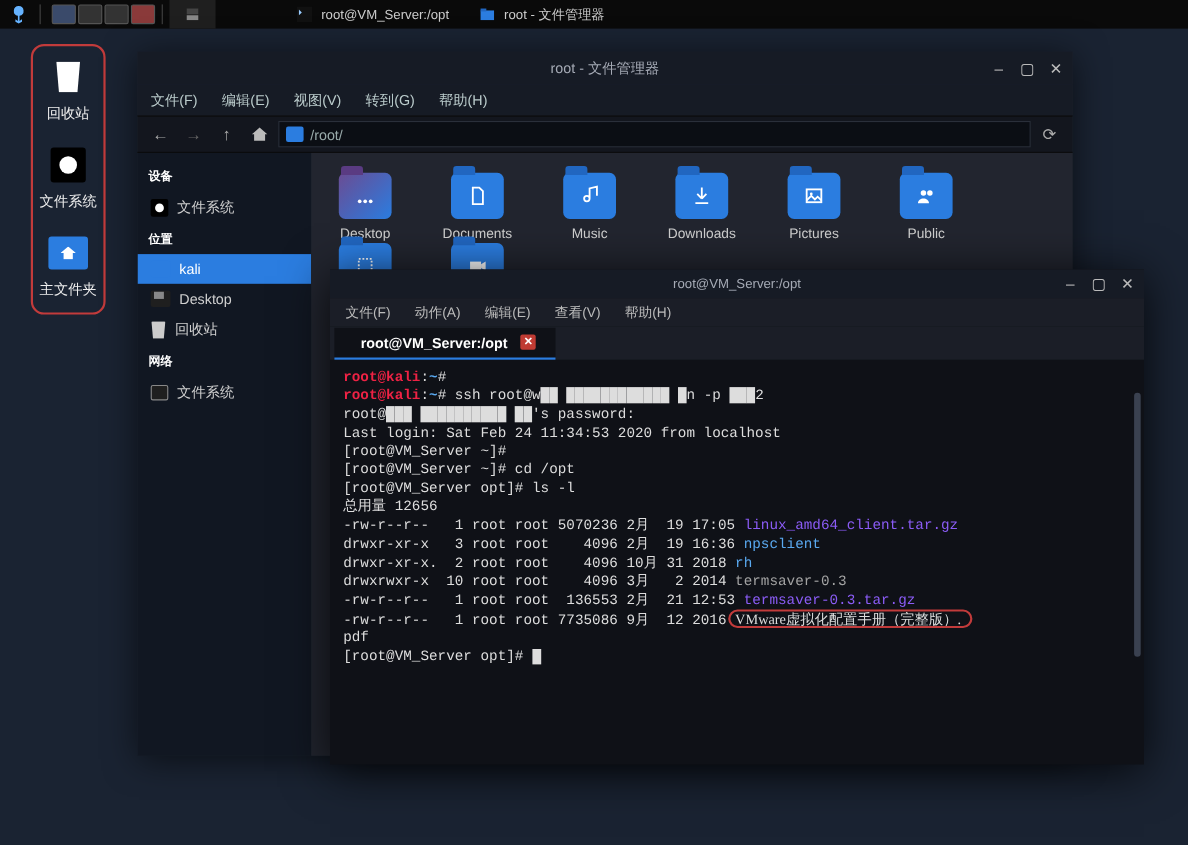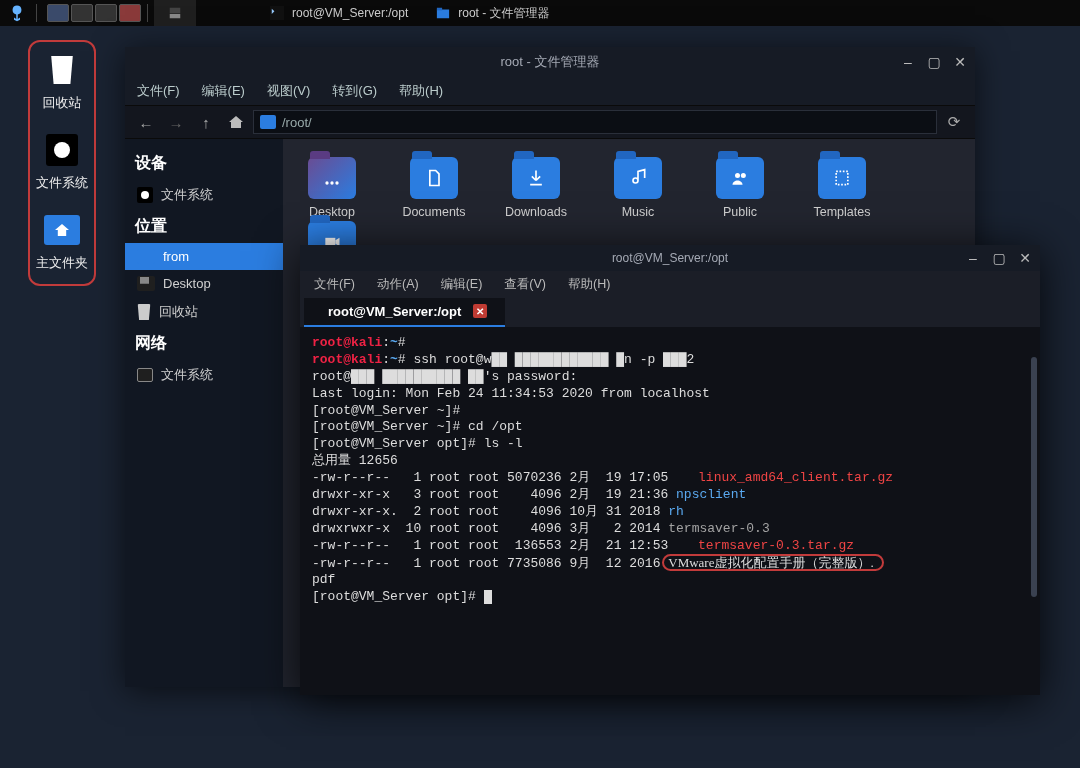--- a/index.html
+++ b/index.html
@@ -69,21 +69,21 @@
 .fm-menu{ height:28px; background:#161b25; display:flex; align-items:center; padding:0 12px; gap:22px; font-size:13px; color:#bcc;}
 .fm-menu span{cursor:pointer;}
 .fm-toolbar{ height:34px; background:#13161e; display:flex; align-items:center; padding:0 8px; gap:4px; border-top:1px solid #0a0a0a; border-bottom:1px solid #0a0a0a;}
 .nav-btn{ width:26px; height:26px; display:flex; align-items:center; justify-content:center; font-size:15px; color:#aaa; cursor:pointer;}
 .nav-btn.disabled{color:#666;}
 .pathbox{ flex:1; height:24px; background:#0b0e14; border:1px solid #2a2f3a; display:flex; align-items:center; padding:0 6px; gap:6px; color:#9aa;}
 .path-icon{ width:16px; height:14px; background:#2b7de0; border-radius:2px;}
 .refresh{ width:26px; text-align:center; cursor:pointer; color:#aaa; font-size:15px;}
 .fm-body{ display:flex; height:calc(100% - 92px);}
 .sidebar{ width:158px; background:#111722; padding:8px 0; overflow:hidden;}
-.sb-head{ font-weight:bold; color:#fff; padding:6px 10px; font-size:16px;}
+.sb-head{ font-weight:bold; color:#fff; padding:6px 10px; font-size:11px;}
 .sb-item{ display:flex; align-items:center; gap:8px; padding:6px 12px; color:#d0d0d0; font-size:13px; cursor:pointer;}
 .sb-item.selected{ background:#2b7de0; color:#fff;}
 .sb-icon{ width:18px; height:15px; background:#2b7de0; border-radius:2px; position:relative;}
 .sb-icon.disk{ width:16px; height:16px; background:#000; border-radius:2px;}
 .sb-icon.disk::after{content:""; position:absolute; width:8px; height:8px; border-radius:50%; background:#fff; top:4px; left:4px;}
 .sb-icon.trash{ width:14px; height:16px; background:#ccc; clip-path:polygon(5% 0,95% 0,85% 100%,15% 100%);}
 .sb-icon.net{ width:16px; height:14px; background:#1f1f1f; border:1px solid #888; border-radius:2px;}
 .content{ flex:1; background:#22252f; padding:18px 0 0 14px; display:flex; flex-wrap:wrap; gap:2px 32px; align-content:flex-start;}
 .folder{ display:flex; flex-direction:column; align-items:center; width:70px; gap:6px; color:#cfcfcf; font-size:12.5px; cursor:pointer;}
 .ficon{ width:48px; height:42px; background:#2b7de0; border-radius:6px; position:relative; display:flex; align-items:center; justify-content:center;}
@@ -113,21 +113,21 @@
   font-family:"Consolas","Courier New",monospace;
   font-size:13px;
   line-height:1.3;
   color:#ddd;
   white-space:pre;
   height:calc(100% - 82px);
   overflow:hidden;
   position:relative;
 }
 .term-scroll{ position:absolute; right:3px; top:30px; width:6px; height:240px; background:#3a4150; border-radius:3px;}
-.red{color:#ef4444;margin-left:22px;}
+.red{color:#8b5cf6;}
 .bred{color:#e24; font-weight:bold;}
 .blue{color:#5aa9f0;}
 .bblue{color:#5aa9f0; font-weight:bold;}
 .cyan{color:#a3a3a3;}
 .w{color:#ddd;}
 .circled{ position:relative;font-family:Liberation Serif, serif;}
 .circled::after{
   content:"";
   position:absolute;
   left:-6px; right:-10px; top:-1px; bottom:-1px;
@@ -233,21 +233,21 @@
   <div class="fm-body">
     <div class="sidebar">
       <div class="sb-head">设备</div>
       <div class="sb-item">
           <div class="sb-icon disk"></div>
           <span>文件系统</span>
         </div>
       <div class="sb-head">位置</div>
       <div class="sb-item selected">
           <div class="sb-icon"></div>
-          <span>from</span>
+          <span>kali</span>
         </div>
       <div class="sb-item">
           <div class="sb-icon" style="background:#1f1f1f">
             <svg viewBox="0 0 16 16" width="12" height="12" style="position:absolute;top:1px;left:3px">
               <rect width="12" height="9" fill="#888"></rect>
             </svg>
           </div>
           <span>Desktop</span>
         </div>
       <div class="sb-item">
@@ -275,32 +275,42 @@
           <div class="ficon">
             <svg viewBox="0 0 24 24">
               <path d="M7 3h7l4 4v14H7z" fill="none" stroke="#fff" stroke-width="2"></path>
             </svg>
           </div>
           <span>Documents</span>
         </div>
       <div class="folder">
           <div class="ficon">
             <svg viewBox="0 0 24 24">
+              <path d="M9 18a3 3 0 100-6 3 3 0 000 6zM12 15V4l8-2v10" stroke="#fff" stroke-width="2" fill="none"></path>
+            </svg>
+          </div>
+          <span>Music</span>
+        </div>
+      <div class="folder">
+          <div class="ficon">
+            <svg viewBox="0 0 24 24">
               <path d="M12 3v12m0 0l-5-5m5 5l5-5M5 20h14" stroke="#fff" stroke-width="2" fill="none"></path>
             </svg>
           </div>
           <span>Downloads</span>
         </div>
       <div class="folder">
           <div class="ficon">
             <svg viewBox="0 0 24 24">
-              <path d="M9 18a3 3 0 100-6 3 3 0 000 6zM12 15V4l8-2v10" stroke="#fff" stroke-width="2" fill="none"></path>
-            </svg>
-          </div>
-          <span>Music</span>
+              <rect x="4" y="5" width="16" height="14" stroke="#fff" stroke-width="2" fill="none"></rect>
+              <circle cx="9" cy="10" r="1.5" fill="#fff"></circle>
+              <path d="M4 17l5-5 4 4 3-3 4 4" stroke="#fff" stroke-width="2" fill="none"></path>
+            </svg>
+          </div>
+          <span>Pictures</span>
         </div>
       <div class="folder">
           <div class="ficon">
             <svg viewBox="0 0 24 24">
               <circle cx="9" cy="9" r="3" fill="#fff"></circle>
               <circle cx="16" cy="9" r="3" fill="#fff"></circle>
               <path d="M3 20c0-3 3-5 6-5s6 2 6 5" fill="#fff"></path>
             </svg>
           </div>
           <span>Public</span>
@@ -344,27 +354,27 @@
   </div>
   <div class="term-tabs">
     <div class="term-tab">
       <span>root@VM_Server:/opt</span>
       <div class="tab-close">✕</div>
     </div>
   </div>
   <div class="term-body"><span class="bred">root@kali</span><span class="w">:</span><span class="bblue">~</span><span class="w">#</span>
 <span class="bred">root@kali</span><span class="w">:</span><span class="bblue">~</span><span class="w"># ssh root@w██ ████████████ █n -p ███2</span>
 <span class="w">root@███ ██████████ ██'s password:</span>
-<span class="w">Last login: Mon Feb 24 11:34:53 2020 from localhost</span>
+<span class="w">Last login: Sat Feb 24 11:34:53 2020 from localhost</span>
 <span class="w">[root@VM_Server ~]#</span>
 <span class="w">[root@VM_Server ~]# cd /opt</span>
 <span class="w">[root@VM_Server opt]# ls -l</span>
 <span class="w">总用量 12656</span>
 <span class="w">-rw-r--r--   1 root root 5070236 2月  19 17:05 </span><span class="red">linux_amd64_client.tar.gz</span>
-<span class="w">drwxr-xr-x   3 root root    4096 2月  19 21:36 </span><span class="blue">npsclient</span>
+<span class="w">drwxr-xr-x   3 root root    4096 2月  19 16:36 </span><span class="blue">npsclient</span>
 <span class="w">drwxr-xr-x.  2 root root    4096 10月 31 2018 </span><span class="blue">rh</span>
 <span class="w">drwxrwxr-x  10 root root    4096 3月   2 2014 </span><span class="cyan">termsaver-0.3</span>
 <span class="w">-rw-r--r--   1 root root  136553 2月  21 12:53 </span><span class="red">termsaver-0.3.tar.gz</span>
 <span class="w">-rw-r--r--   1 root root 7735086 9月  12 2016 </span><span class="w circled">VMware虚拟化配置手册（完整版）.</span>
 <span class="w">pdf</span>
 <span class="w">[root@VM_Server opt]# </span><span class="cursor"></span>
     <div class="term-scroll"></div>
   </div>
 </div>
 

